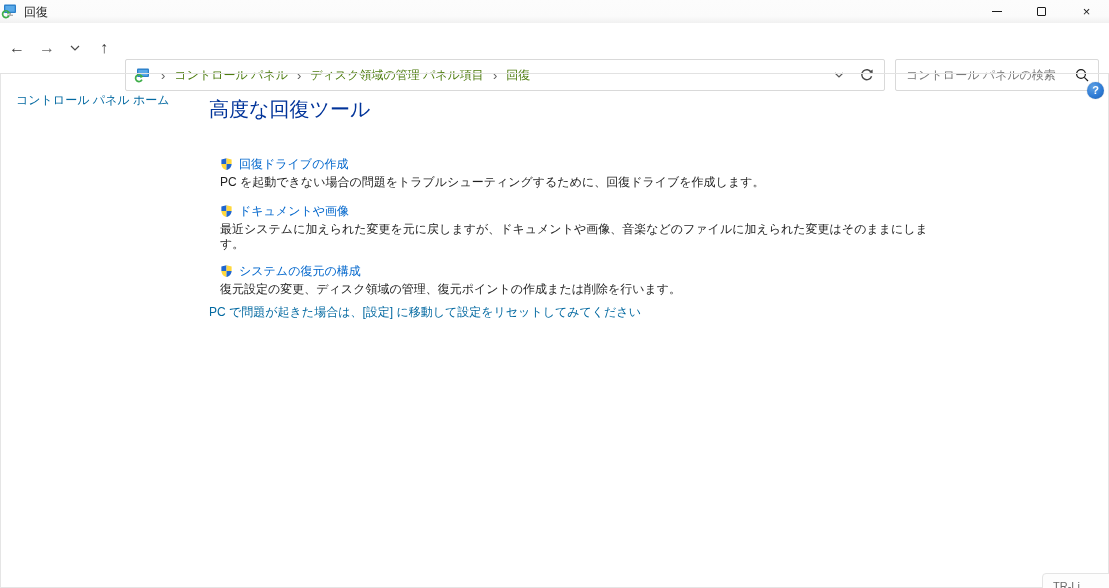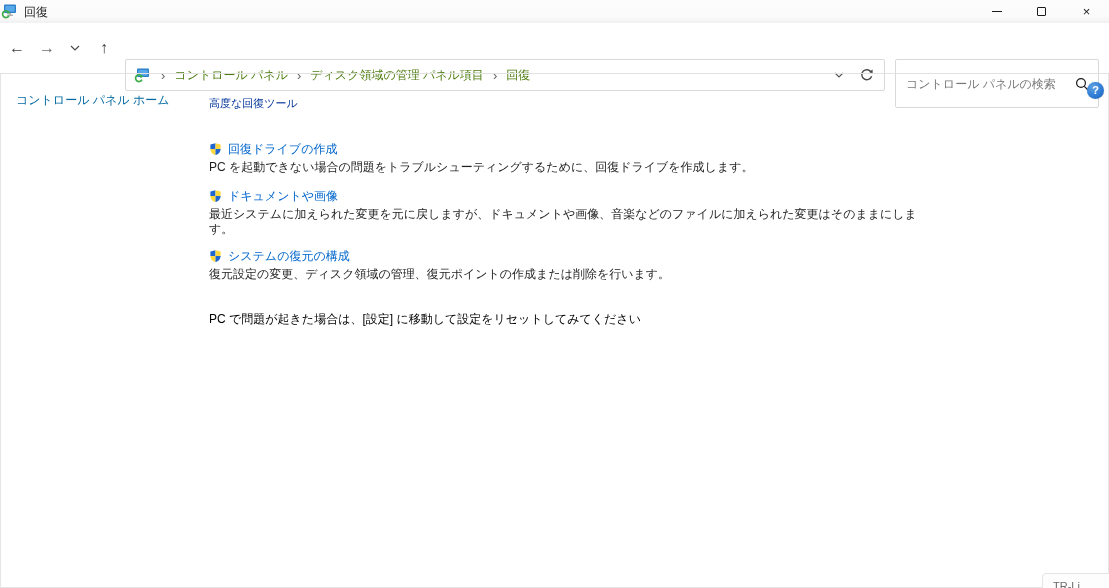--- a/index.html
+++ b/index.html
@@ -33,40 +33,40 @@
   .btn-up { left:88px; width:32px; font-size:15px; }
   .addressbar {
     position:absolute; left:125px; top:36px; width:760px; height:32px;
     border:1px solid #d9d9d9; background:#fff; border-radius:2px;
     display:flex; align-items:center; padding:0 8px;
   }
   .crumb-sep { color:#5f5f5f; font-size:13px; margin:0 9px; }
   .crumb { color:#4d7c0f; white-space:nowrap; cursor:default; }
   .addr-right { position:absolute; right:10px; top:0; height:30px; display:flex; align-items:center; gap:16px; }
   .searchbox {
-    position:absolute; left:895px; top:36px; width:204px; height:49px;
+    position:absolute; left:895px; top:36px; width:204px; height:32px;
     border:1px solid #d9d9d9; background:#fff; border-radius:2px;
     display:flex; align-items:center;
   }
   .searchbox input {
     flex:1; border:none; outline:none; font-family:inherit; font-size:12px;
     padding:0 4px 0 10px; color:#1b1b1b; background:transparent; min-width:0;
   }
   .searchbox input::placeholder { color:#7a7a7a; opacity:1; }
   .search-icon-wrap { width:32px; display:flex; align-items:center; justify-content:center; }
   
   .sidebar-home { position:absolute; left:16px; top:92px; color:#0369a1; cursor:default; }
   .related-label { position:absolute; left:16px; top:566px; color:#8f8f8f;margin-top:48px; }
-  .main-heading { position:absolute; left:209px; top:96px; font-size:11px; font-weight:400; color:#003399; white-space:nowrap; }
-  .tool { position:absolute; left:209px; }
+  .main-heading { position:absolute; left:209px; top:96px; font-size:20px; font-weight:400; color:#003399; white-space:nowrap; }
+  .tool { position:absolute; left:220px;margin-top:15px; }
   .tool-row { display:flex; align-items:center; gap:6px; height:16px; }
   .tool-link { color:#0066cc; text-decoration:none; cursor:pointer; white-space:nowrap; }
   .tool-desc { color:#1f1f1f; line-height:15px; margin-top:3px; white-space:nowrap; }
   .tool-desc + .tool-desc { margin-top:0; }
-  .settings-link { position:absolute; left:209px; top:311px; color:#000000; cursor:pointer; white-space:nowrap; }
+  .settings-link { position:absolute; left:209px; top:304px; color:#0369a1; cursor:pointer; white-space:nowrap; }
   .help-button {
     position:absolute; left:1087px; top:82px; width:17px; height:17px; border-radius:50%;
     background:radial-gradient(circle at 35% 30%, #5ea0e2 0%, #2f7cd6 55%, #1d5fae 100%);
     color:#fff; font-size:11px; font-weight:bold; line-height:17px; text-align:center; cursor:pointer;
     box-shadow:0 0 1px rgba(0,0,0,0.4);
   }
   .corner-tooltip {
     position:absolute; left:1042px; top:573px; width:75px; height:28px;
     background:#fdfdfd; border:1px solid #e4e4e4; border-radius:4px;
     color:#6a6a6a; font-size:11px; padding:6px 0 0 10px; white-space:nowrap;

